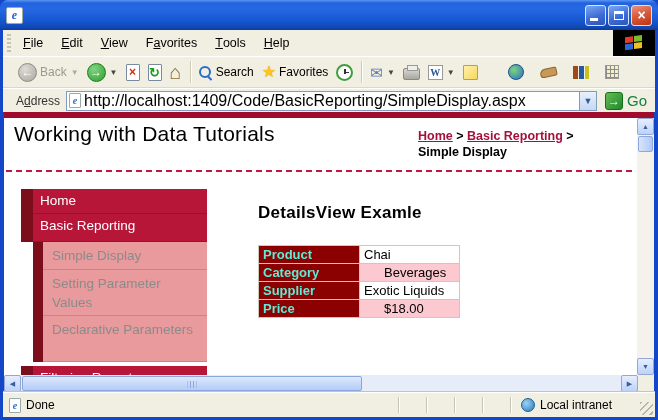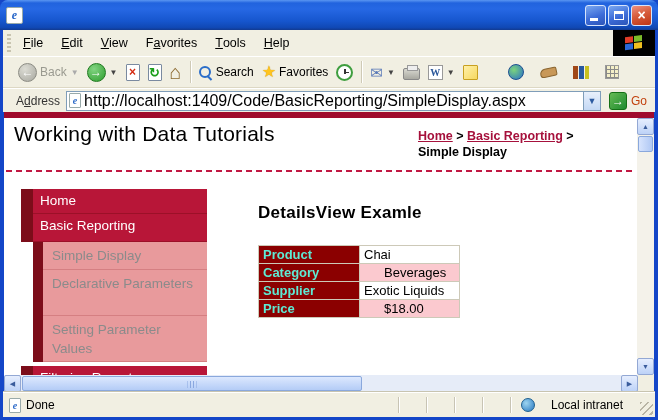--- a/index.html
+++ b/index.html
@@ -79,21 +79,21 @@
   .addr-field { flex:1; height:20px; background:#fff; border:1px solid #7F9DB9; display:flex; align-items:center; padding-left:2px; }
   .mini-e { width:12px; height:15px; background:#fff; border:1px solid #9aa; border-radius:1px; flex:0 0 auto;
     display:flex; align-items:center; justify-content:center; font:italic bold 10px "Liberation Serif",serif; color:#2A68C8; margin-right:3px; }
   .addr-input { flex:1; border:none; outline:none; font-size:16px; font-family:"Liberation Sans",sans-serif; color:#000; height:16px; }
   .addr-drop { width:17px; height:18px; background:linear-gradient(#E8F0FC,#C4D8F4); border-left:1px solid #7F9DB9;
     color:#2C5AA0; font-size:9px; display:flex; align-items:center; justify-content:center; }
   .go { display:flex; align-items:center; gap:4px; padding:0 8px 0 8px; }
   .go-ico { width:18px; height:18px; border-radius:3px; border:1px solid #157015;
     background:linear-gradient(135deg,#66BB55,#1E8A2E); color:#fff; font-weight:bold; font-size:12px;
     display:flex; align-items:center; justify-content:center; }
-  .go-label { font-size:12px; color:#c2410c; }
+  .go-label { font-size:15px; color:#15803d; }
 
   
   .pagearea { position:absolute; top:112px; left:4px; right:4px; height:263px; background:#fff; overflow:hidden; }
   .topbar { position:absolute; top:0; left:0; right:0; height:6px; background:#A00B2C; }
   .pgtitle { position:absolute; left:10px; top:10px; font-size:21px; color:#000; letter-spacing:.2px; }
   .crumbs { position:absolute; left:414px; top:16px; width:200px; font-size:12.5px; font-weight:bold; line-height:16px; color:#000; }
   .crumbs a { color:#A6113C; text-decoration:underline; cursor:pointer; }
   .dashline { position:absolute; left:2px; right:22px; top:58px; border-top:2px dashed #C11842; }
 
   .sidemenu { position:absolute; left:17px; top:77px; width:186px; font-size:13.5px; }
@@ -132,21 +132,21 @@
     background:linear-gradient(180deg,#DCE8FE,#B4CCF6); }
   .hthumb::after { content:""; position:absolute; left:50%; top:4px; width:9px; height:7px; transform:translateX(-50%);
     background:repeating-linear-gradient(90deg,#89A7DF 0 1px,transparent 1px 3px); }
   .corner { position:absolute; top:375px; right:4px; width:16px; height:17px; background:#F1EFE2; }
 
   
   .statusbar { position:absolute; left:3px; right:3px; top:392px; height:25px; background:#F1EFE2;
     border-top:1px solid #fff; box-shadow:0 -1px 0 #c8c4b0; display:flex; align-items:center; font-size:12px; color:#000; }
   .statusbar .mini-e { margin:0 5px 0 6px; }
   .statsep { position:absolute; top:4px; width:1px; height:16px; background:#c8c4b4; box-shadow:1px 0 0 #fff; }
-  .zone { position:absolute; left:518px; top:0; height:100%; display:flex; align-items:center; gap:16px; }
+  .zone { position:absolute; left:518px; top:0; height:100%; display:flex; align-items:center; gap:5px; }
   .zone-globe { width:14px; height:14px; border-radius:50%; background:radial-gradient(circle at 35% 35%,#9cd4f0,#2878C0); border:1px solid #1d5f90; }
   .rgrip { position:absolute; right:2px; bottom:2px; width:13px; height:13px;
     background:repeating-linear-gradient(135deg,#b8b4a4 0 2px,#f1efe2 2px 5px); }
 </style>
 </head>
 <body>
 
 <div class="window">
 
   <div class="titlebar">
@@ -311,26 +311,26 @@
         <span class="lbl">Basic Reporting</span>
       </div>
       <div class="mitem sub h28">
         <span class="indent"></span>
         <span class="strip"></span>
         <span class="lbl">Simple Display</span>
       </div>
       <div class="mitem sub h47">
         <span class="indent"></span>
         <span class="strip"></span>
-        <span class="lbl">Declarative Parameters</span>
+        <span class="lbl">Setting Parameter Values</span>
       </div>
       <div class="mitem sub h47">
         <span class="indent"></span>
         <span class="strip"></span>
-        <span class="lbl">Setting Parameter Values</span>
+        <span class="lbl">Declarative Parameters</span>
       </div>
       <div class="menugap"></div>
       <div class="mitem h26">
         <span class="strip"></span>
         <span class="lbl">Filtering Reports</span>
       </div>
     </div>
 
     <div class="content-h">DetailsView Examle</div>
 

